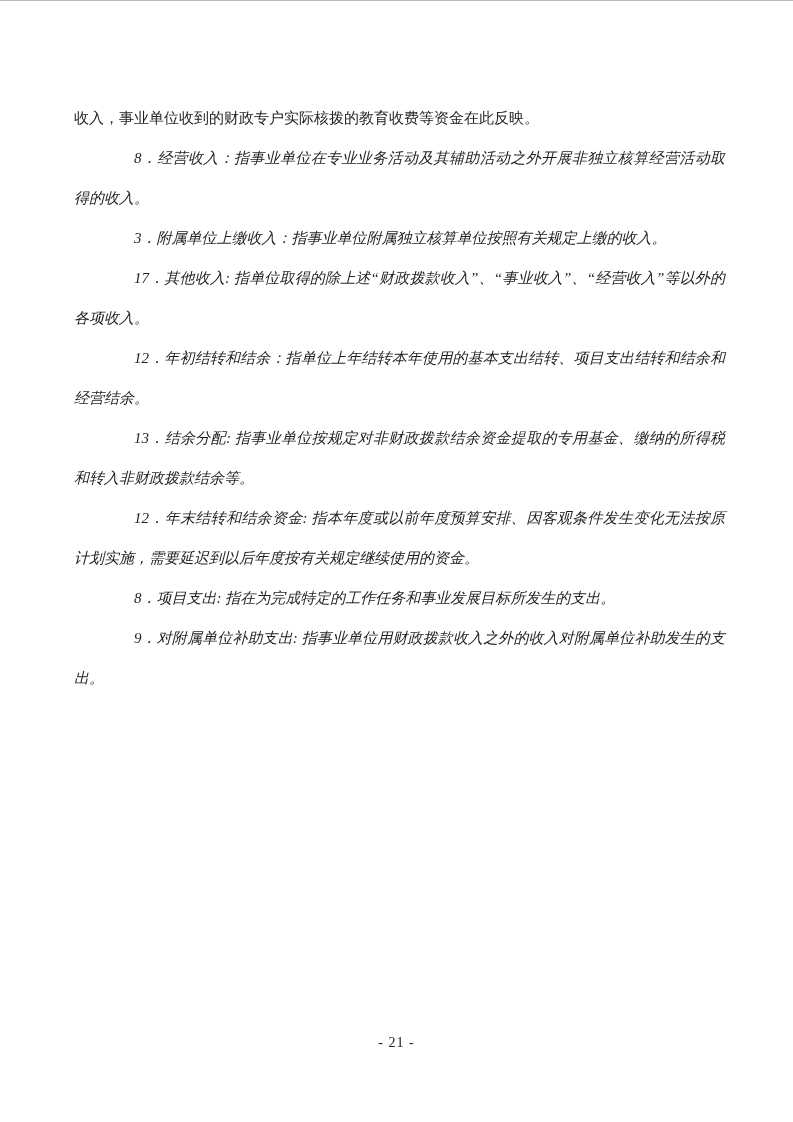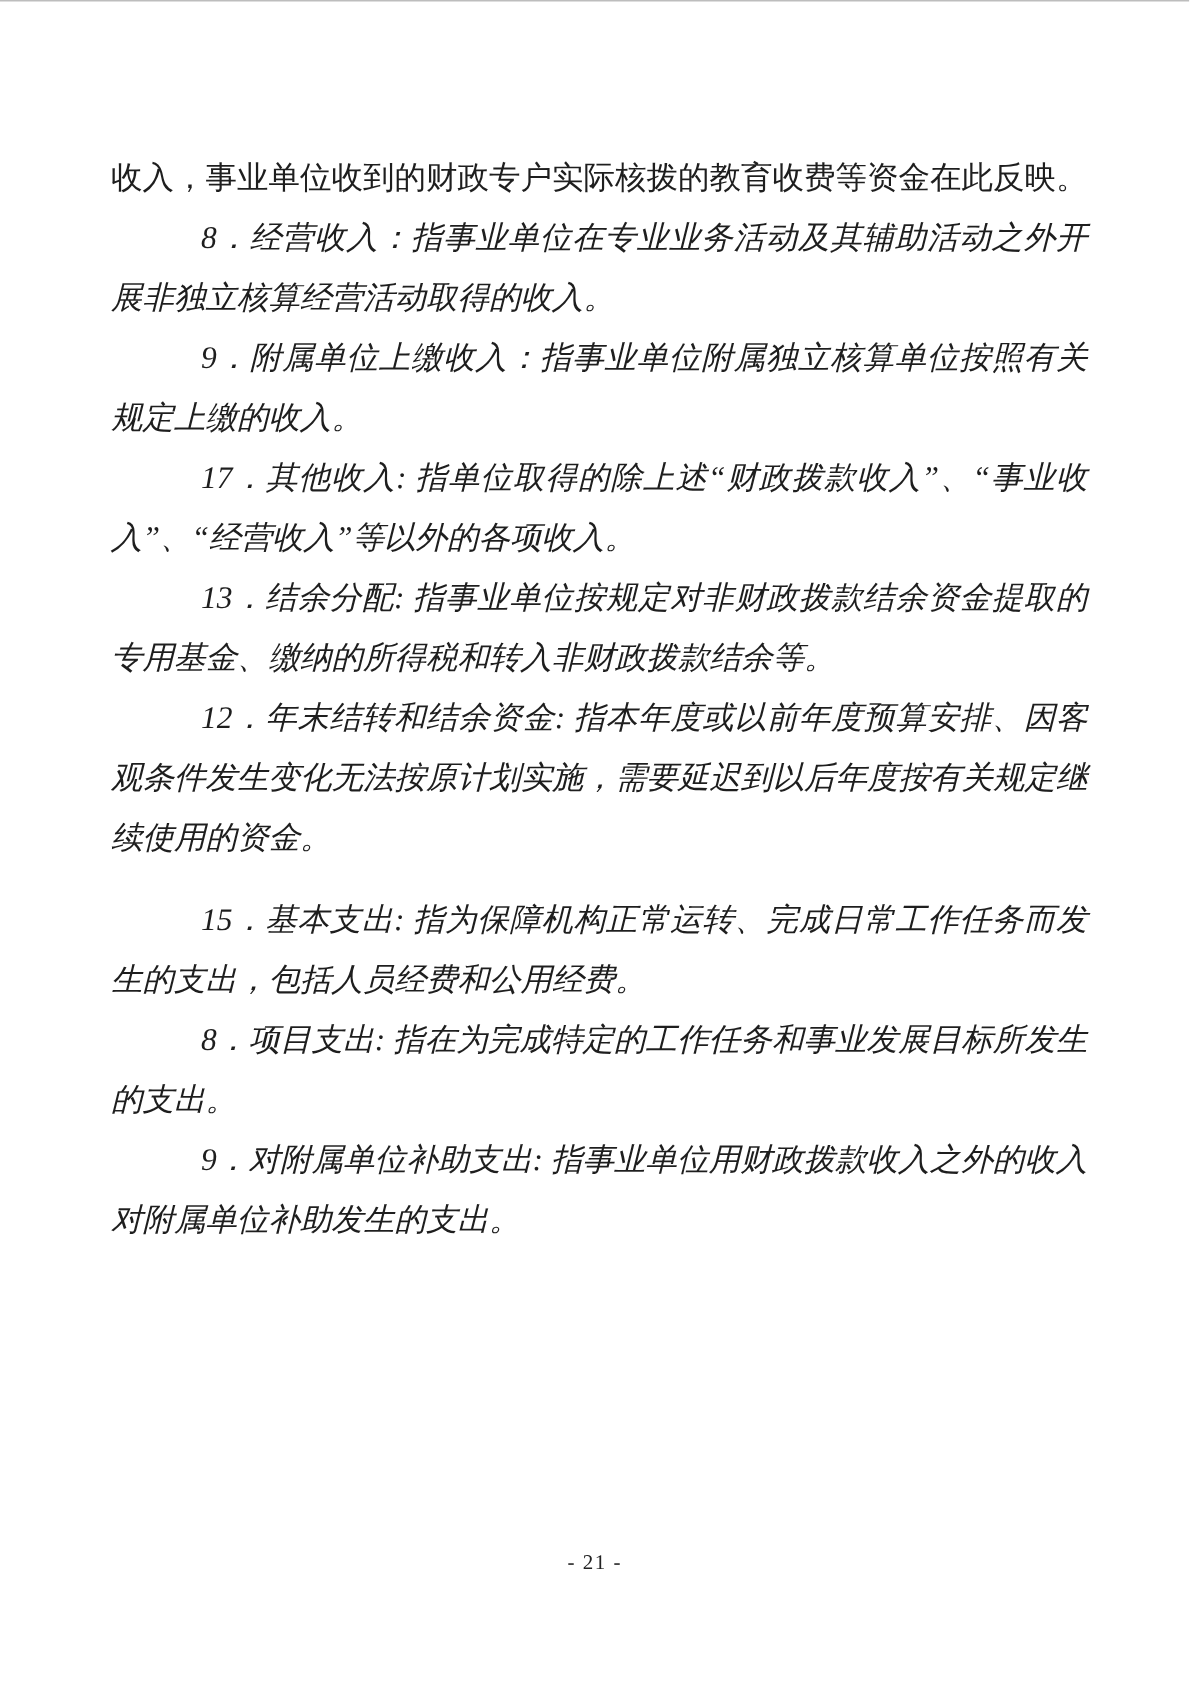--- a/index.html
+++ b/index.html
@@ -22,21 +22,21 @@
     left: 0;
     width: 100%;
     height: 1px;
     background: #bdbdbd;
   }
   .content {
     position: absolute;
     left: 74px;
     top: 98px;
     width: 651px;
-    font-size: 21px;
+    font-size: 15px;
     line-height: 40px;
     color: #1e1e1e;
     text-align: justify;
     text-align-last: left;
   }
   .para {
     margin: 0;
     padding: 0;
   }
   .para.indent {
@@ -57,22 +57,22 @@
   }
 </style>
 </head>
 <body>
 
 <div class="page">
   <div class="scan-line"></div>
   <div class="content" id="paragraphs">
       <p class="para">收入，事业单位收到的财政专户实际核拨的教育收费等资金在此反映。</p>
       <p class="para indent">8．经营收入：指事业单位在专业业务活动及其辅助活动之外开展非独立核算经营活动取得的收入。</p>
-      <p class="para indent">9．附属单位上缴收入：指事业单位附属独立核算单位按照有关规定上缴的收入。</p>
+      <p class="para indent">3．附属单位上缴收入：指事业单位附属独立核算单位按照有关规定上缴的收入。</p>
       <p class="para indent">17．其他收入: 指单位取得的除上述“财政拨款收入”、“事业收入”、“经营收入”等以外的各项收入。</p>
+      <p class="para indent">12．年初结转和结余：指单位上年结转本年使用的基本支出结转、项目支出结转和结余和经营结余。</p>
       <p class="para indent gap-lg">13．结余分配: 指事业单位按规定对非财政拨款结余资金提取的专用基金、缴纳的所得税和转入非财政拨款结余等。</p>
       <p class="para indent">12．年末结转和结余资金: 指本年度或以前年度预算安排、因客观条件发生变化无法按原计划实施，需要延迟到以后年度按有关规定继续使用的资金。</p>
-      <p class="para indent gap-sm">15．基本支出: 指为保障机构正常运转、完成日常工作任务而发生的支出，包括人员经费和公用经费。</p>
       <p class="para indent">8．项目支出: 指在为完成特定的工作任务和事业发展目标所发生的支出。</p>
       <p class="para indent">9．对附属单位补助支出: 指事业单位用财政拨款收入之外的收入对附属单位补助发生的支出。</p>
     </div>
   <div class="footer">- 21 -</div>
 </div>
 
 </body></html>

